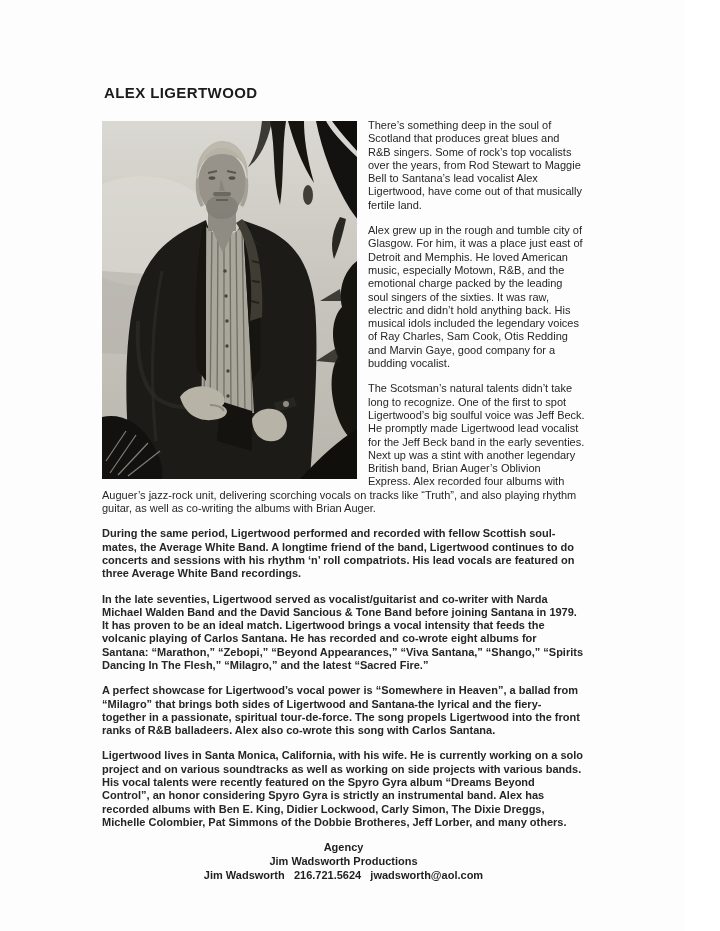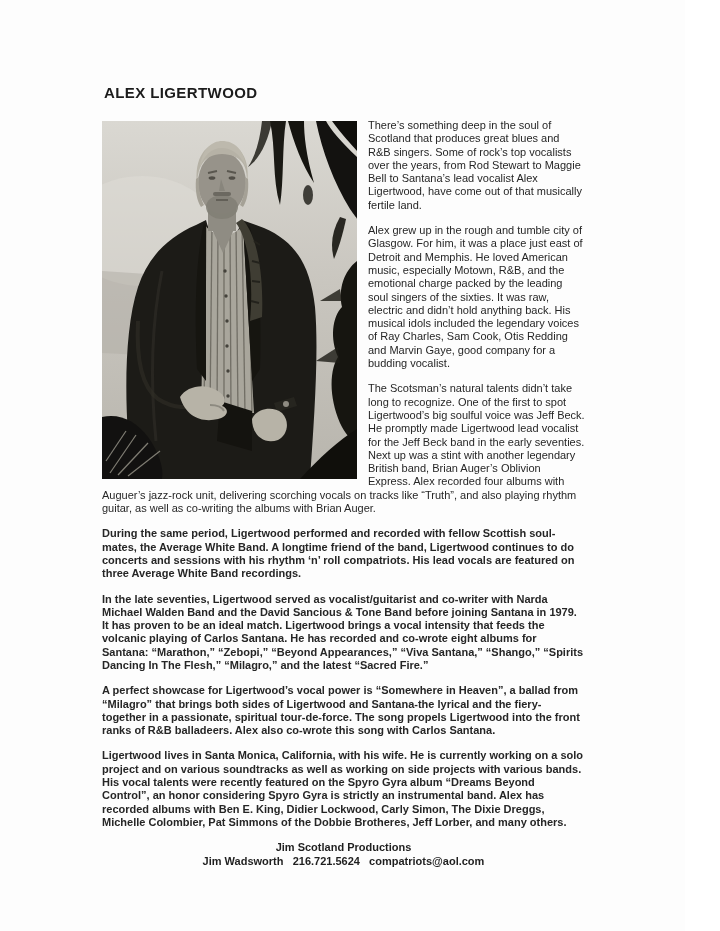--- a/index.html
+++ b/index.html
@@ -161,17 +161,18 @@
     <p>There’s something deep in the soul of Scotland that produces great blues and R&amp;B singers. Some of rock’s top vocalists over the years, from Rod Stewart to Maggie Bell to Santana’s lead vocalist Alex Ligertwood, have come out of that musically fertile land.</p>
     <p>Alex grew up in the rough and tumble city of Glasgow. For him, it was a place just east of Detroit and Memphis. He loved American music, especially Motown, R&amp;B, and the emotional charge packed by the leading soul singers of the sixties. It was raw, electric and didn’t hold anything back. His musical idols included the legendary voices of Ray Charles, Sam Cook, Otis Redding and Marvin Gaye, good company for a budding vocalist.</p>
     <p>The Scotsman’s natural talents didn’t take long to recognize. One of the first to spot Ligertwood’s big soulful voice was Jeff Beck. He promptly made Ligertwood lead vocalist for the Jeff Beck band in the early seventies. Next up was a stint with another legendary British band, Brian Auger’s Oblivion Express. Alex recorded four albums with Auguer’s jazz-rock unit, delivering scorching vocals on tracks like “Truth”, and also playing rhythm guitar, as well as co-writing the albums with Brian Auger.</p>
     <p class="clear">During the same period, Ligertwood performed and recorded with fellow Scottish soul-mates, the Average White Band. A longtime friend of the band, Ligertwood continues to do concerts and sessions with his rhythm ‘n’ roll compatriots. His lead vocals are featured on three Average White Band recordings.</p>
     <p class="clear">In the late seventies, Ligertwood served as vocalist/guitarist and co-writer with Narda Michael Walden Band and the David Sancious &amp; Tone Band before joining Santana in 1979. It has proven to be an ideal match. Ligertwood brings a vocal intensity that feeds the volcanic playing of Carlos Santana. He has recorded and co-wrote eight albums for Santana: “Marathon,” “Zebopi,” “Beyond Appearances,” “Viva Santana,” “Shango,” “Spirits Dancing In The Flesh,” “Milagro,” and the latest “Sacred Fire.”</p>
     <p class="clear">A perfect showcase for Ligertwood’s vocal power is “Somewhere in Heaven”, a ballad from “Milagro” that brings both sides of Ligertwood and Santana-the lyrical and the fiery-together in a passionate, spiritual tour-de-force.  The song propels Ligertwood into the front ranks of R&amp;B balladeers. Alex also co-wrote this song with Carlos Santana.</p>
     <p class="clear">Ligertwood lives in Santa Monica, California, with his wife. He is currently working on a solo project and on various soundtracks as well as working on side projects with various bands. His vocal talents were recently featured on the Spyro Gyra album “Dreams Beyond Control”, an honor considering Spyro Gyra is strictly an instrumental band. Alex has recorded albums with Ben E. King, Didier Lockwood, Carly Simon, The Dixie Dreggs, Michelle Colombier, Pat Simmons of the Dobbie Brotheres, Jeff Lorber, and many others.</p>
   </div>
 
   <div class="footer">
-    <div class="f-line">Jim Scotland Productions</div>
-    <div class="f-line">Jim Wadsworth   216.721.5624   compatriots@aol.com</div>
+    <div class="f-line">Agency</div>
+    <div class="f-line">Jim Wadsworth Productions</div>
+    <div class="f-line">Jim Wadsworth   216.721.5624   jwadsworth@aol.com</div>
   </div>
 
 </div>
 
 </body></html>

